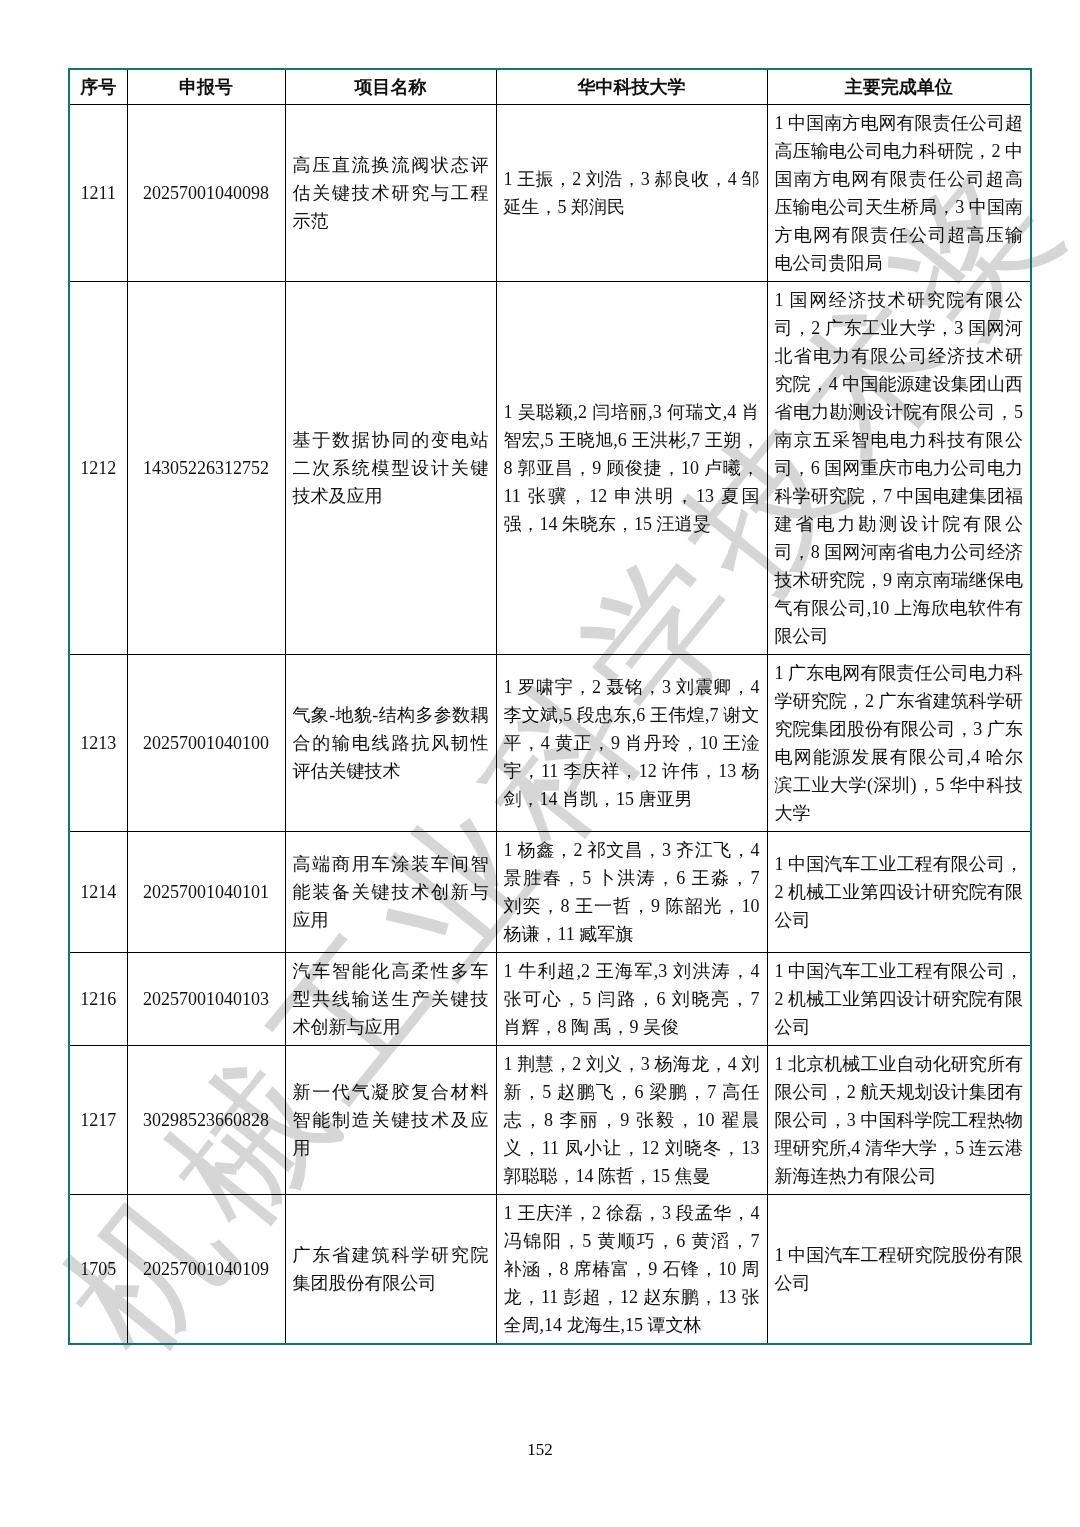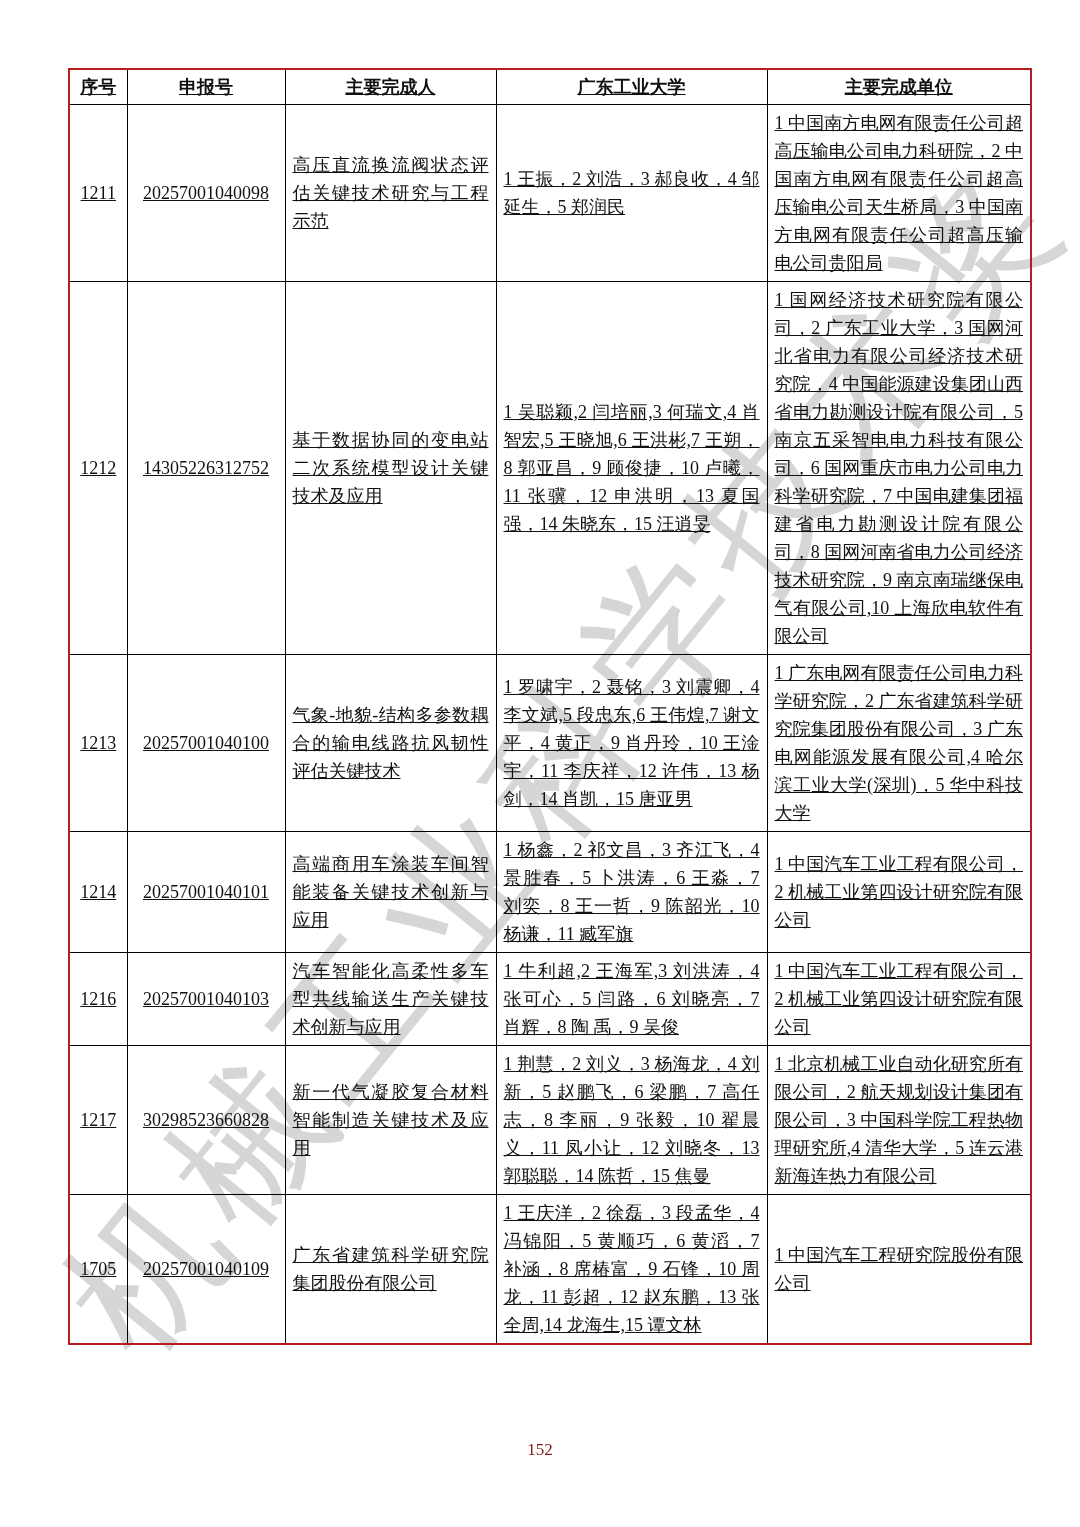--- a/index.html
+++ b/index.html
@@ -21,34 +21,34 @@
     border-collapse:collapse;table-layout:fixed;
     background:transparent;
   }
   table.award th, table.award td{
     border:1px solid #000;
     font-size:18px;line-height:28px;
     vertical-align:middle;
     padding:4px 7px;
     word-break:break-all;
   }
-  table.award{border:2px solid #b91c1c;text-decoration:underline;}
+  table.award{border:2px solid #0f766e;}
   table.award th{
     font-weight:bold;text-align:center;height:30px;padding:2px 4px;
   }
   td.c-seq,td.c-app{text-align:center;padding:2px 3px;margin-left:40px;}
   td.c-name,td.c-people,td.c-units{text-align:justify;}
   .col-seq{width:58px;}
   .col-app{width:158px;}
   .col-name{width:211px;}
   .col-people{width:271px;}
   .col-units{width:264px;}
   .page-number{
     position:absolute;left:0;top:1440px;width:1080px;text-align:center;
-    font-size:17px;color:#7f1d1d;z-index:1;
+    font-size:17px;color:#000000;z-index:1;
   }
 </style>
 </head>
 <body>
 
 <div class="page">
 
   <div class="watermark">机械工业科学技术奖</div>
 
   <table class="award">
@@ -56,22 +56,22 @@
       <col class="col-seq">
       <col class="col-app">
       <col class="col-name">
       <col class="col-people">
       <col class="col-units">
     </colgroup>
     <thead>
       <tr>
         <th>序号</th>
         <th>申报号</th>
-        <th>主要完成人</th>
-        <th>广东工业大学</th>
+        <th>项目名称</th>
+        <th>华中科技大学</th>
         <th>主要完成单位</th>
       </tr>
     </thead>
     <tbody>
         <tr>
     <td class="c-seq">1211</td>
     <td class="c-app">20257001040098</td>
     <td class="c-name">高压直流换流阀状态评估关键技术研究与工程示范</td>
     <td class="c-people">1 王振，2 刘浩，3 郝良收，4 邹延生，5 郑润民</td>
     <td class="c-units">1 中国南方电网有限责任公司超高压输电公司电力科研院，2 中国南方电网有限责任公司超高压输电公司天生桥局，3 中国南方电网有限责任公司超高压输电公司贵阳局</td>

